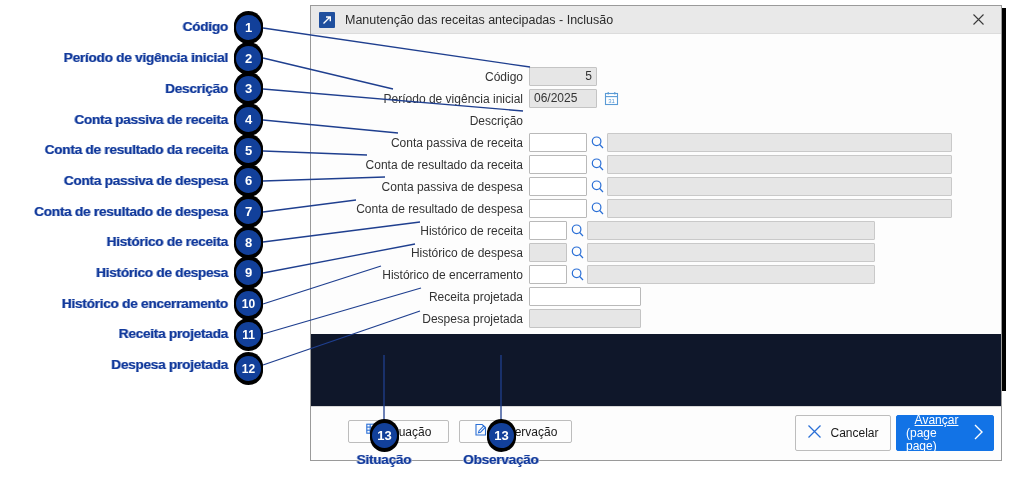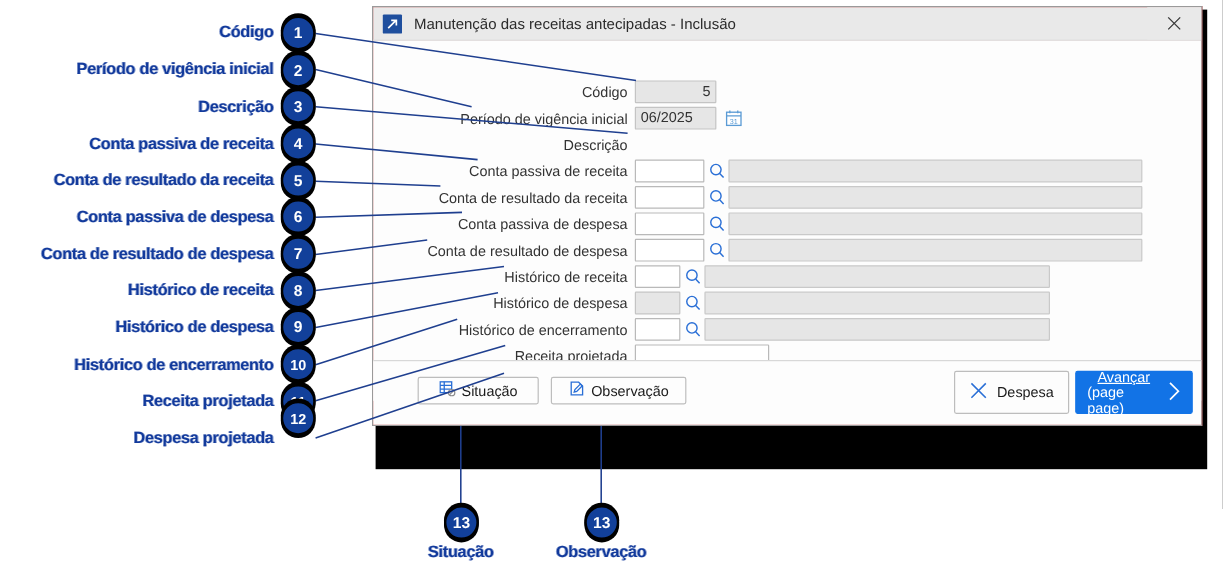--- a/index.html
+++ b/index.html
@@ -34,22 +34,22 @@
     z-index:31;
   }
   .anno-label.center{text-align:center;}
 
   
   .shadow{
     position:absolute;left:313px;top:8px;width:693px;height:383px;
     background:#000000;
   }
   .dialog{
-    position:absolute;left:310px;top:5px;width:692px;height:350px;
-    background:#b91c1c;border:1px solid #9a9a9a;box-sizing:border-box;
+    position:absolute;left:310px;top:5px;width:692px;height:456px;
+    background:#0f172a;border:1px solid #9a9a9a;box-sizing:border-box;
     z-index:10;
   }
   .titlebar{
     height:28px;background:#e9e9e9;border-bottom:1px solid #dcdcdc;
     display:flex;align-items:center;box-sizing:border-box;
     position:relative;
   }
   .title-icon{
     width:16px;height:16px;margin-left:8px;background:#1f4f9e;
     position:relative;flex:0 0 auto;border-radius:1px;
@@ -310,21 +310,21 @@
         </span>
         <span>Observação</span>
       </div>
 
       <div class="btn btn-cancelar">
         <span>
           <svg width="15" height="15" viewBox="0 0 15 15">
               <path d="M1.5 1.5 L13.5 13.5 M13.5 1.5 L1.5 13.5" stroke="#2a6fd6" stroke-width="1.3"></path>
             </svg>
         </span>
-        <span>Despesa</span>
+        <span>Cancelar</span>
       </div>
 
       <div class="btn btn-avancar">
         <span class="av-txt">
           <span class="u">Avançar</span>
           <span>(page page)</span>
         </span>
         <span class="chev">
           <svg width="13" height="18" viewBox="0 0 13 18">
               <path d="M3 2 L10 9 L3 16" fill="none" stroke="#ffffff" stroke-width="1.4"></path>
@@ -340,21 +340,21 @@
     <div class="badge" style="left:234px;top:44px;">2</div>
     <div class="badge" style="left:234px;top:74px;">3</div>
     <div class="badge" style="left:234px;top:105px;">4</div>
     <div class="badge" style="left:234px;top:136px;">5</div>
     <div class="badge" style="left:234px;top:166px;">6</div>
     <div class="badge" style="left:234px;top:197px;">7</div>
     <div class="badge" style="left:234px;top:228px;">8</div>
     <div class="badge" style="left:234px;top:258px;">9</div>
     <div class="badge n10" style="left:234px;top:289px;text-align:center;">10</div>
     <div class="badge n10" style="left:234px;top:320px;">11</div>
-    <div class="badge n10" style="left:234px;top:334px;">12</div>
+    <div class="badge n10" style="left:234px;top:354px;">12</div>
 
     <div class="anno-label" style="right:791px;top:19px;">Código</div>
     <div class="anno-label" style="right:791px;top:50px;">Período de vigência inicial</div>
     <div class="anno-label" style="right:791px;top:81px;">Descrição</div>
     <div class="anno-label" style="right:791px;top:112px;">Conta passiva de receita</div>
     <div class="anno-label" style="right:791px;top:142px;">Conta de resultado da receita</div>
     <div class="anno-label" style="right:791px;top:173px;">Conta passiva de despesa</div>
     <div class="anno-label" style="right:791px;top:204px;">Conta de resultado de despesa</div>
     <div class="anno-label" style="right:791px;top:234px;">Histórico de receita</div>
     <div class="anno-label" style="right:791px;top:265px;">Histórico de despesa</div>

